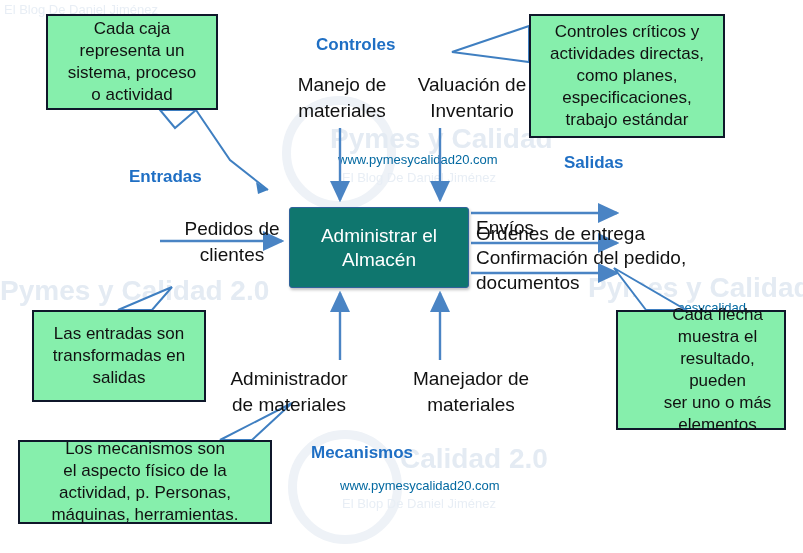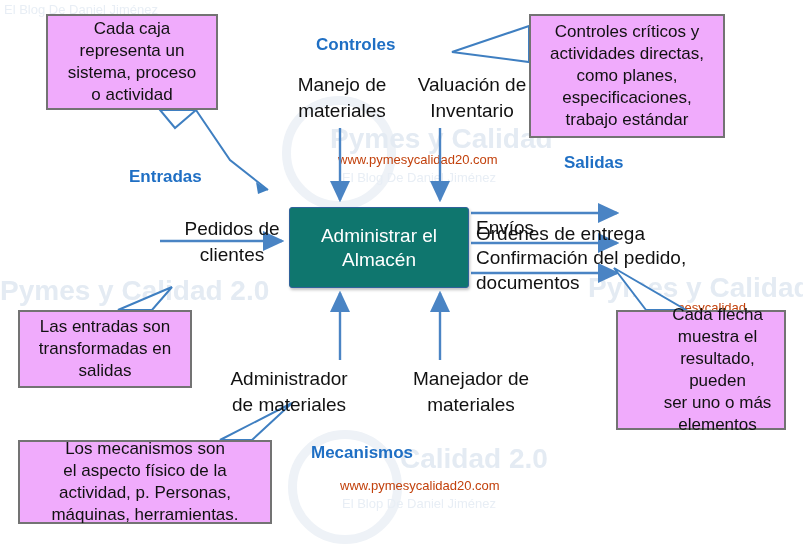--- a/index.html
+++ b/index.html
@@ -16,21 +16,21 @@
   .wm{
     position:absolute;
     color:#e9eef5;
     font-family:Liberation Sans, sans-serif;
     white-space:nowrap;
     pointer-events:none;
     user-select:none;
     text-align:center;
   }
   .wm-title{font-size:28px;font-weight:bold;color:#e4ebf3;}
-  .wm-url{font-size:13px;color:#c2410c;}
+  .wm-url{font-size:13px;color:#0369a1;}
   .wm-blog{font-size:13px;color:#e8eef5;}
   .wm-circle{
     position:absolute;border-radius:50%;
     border:9px solid #eef2f7;
     pointer-events:none;
   }
 
   
   svg#art{position:absolute;left:0;top:0;width:803px;height:553px;}
 
@@ -55,22 +55,22 @@
     color:#ffffff;
     font-size:19px;
     display:flex;align-items:center;justify-content:center;
     text-align:center;
     line-height:1.25;
   }
 
   
   .callout{
     position:absolute;
-    background:#f0abfc;
-    border:2px solid #737373;
+    background:#86efac;
+    border:2px solid #0f172a;
     color:#111111;
     font-size:17px;
     line-height:1.3;
     text-align:center;
     display:flex;align-items:center;justify-content:center;
     padding:4px 6px;
     box-sizing:border-box;
   }
 
   .multiline{white-space:pre-line;}
@@ -187,21 +187,21 @@
 representa un
 sistema, proceso
 o actividad</div>
 
   <div class="callout multiline" style="left:529px;top:14px;width:196px;height:124px;">Controles críticos y
 actividades directas,
 como planes,
 especificaciones,
 trabajo estándar</div>
 
-  <div class="callout multiline" style="left:18px;top:310px;width:174px;height:78px;">Las entradas son
+  <div class="callout multiline" style="left:32px;top:310px;width:174px;height:92px;">Las entradas son
 transformadas en
 salidas</div>
 
   <div class="callout multiline" style="left:616px;top:310px;width:170px;height:120px;padding-left:39px;">Cada flecha
 muestra el
 resultado, pueden
 ser uno o más
 elementos</div>
 
   <div class="callout multiline" style="left:18px;top:440px;width:254px;height:84px;">Los mecanismos son

